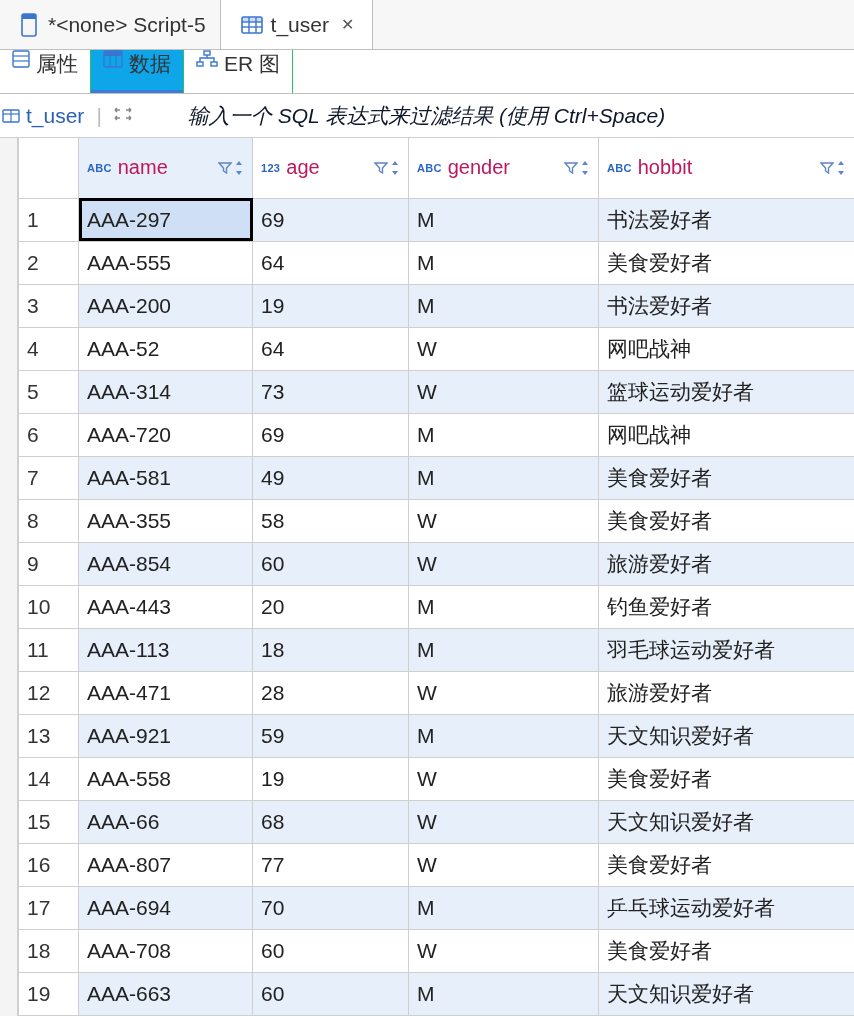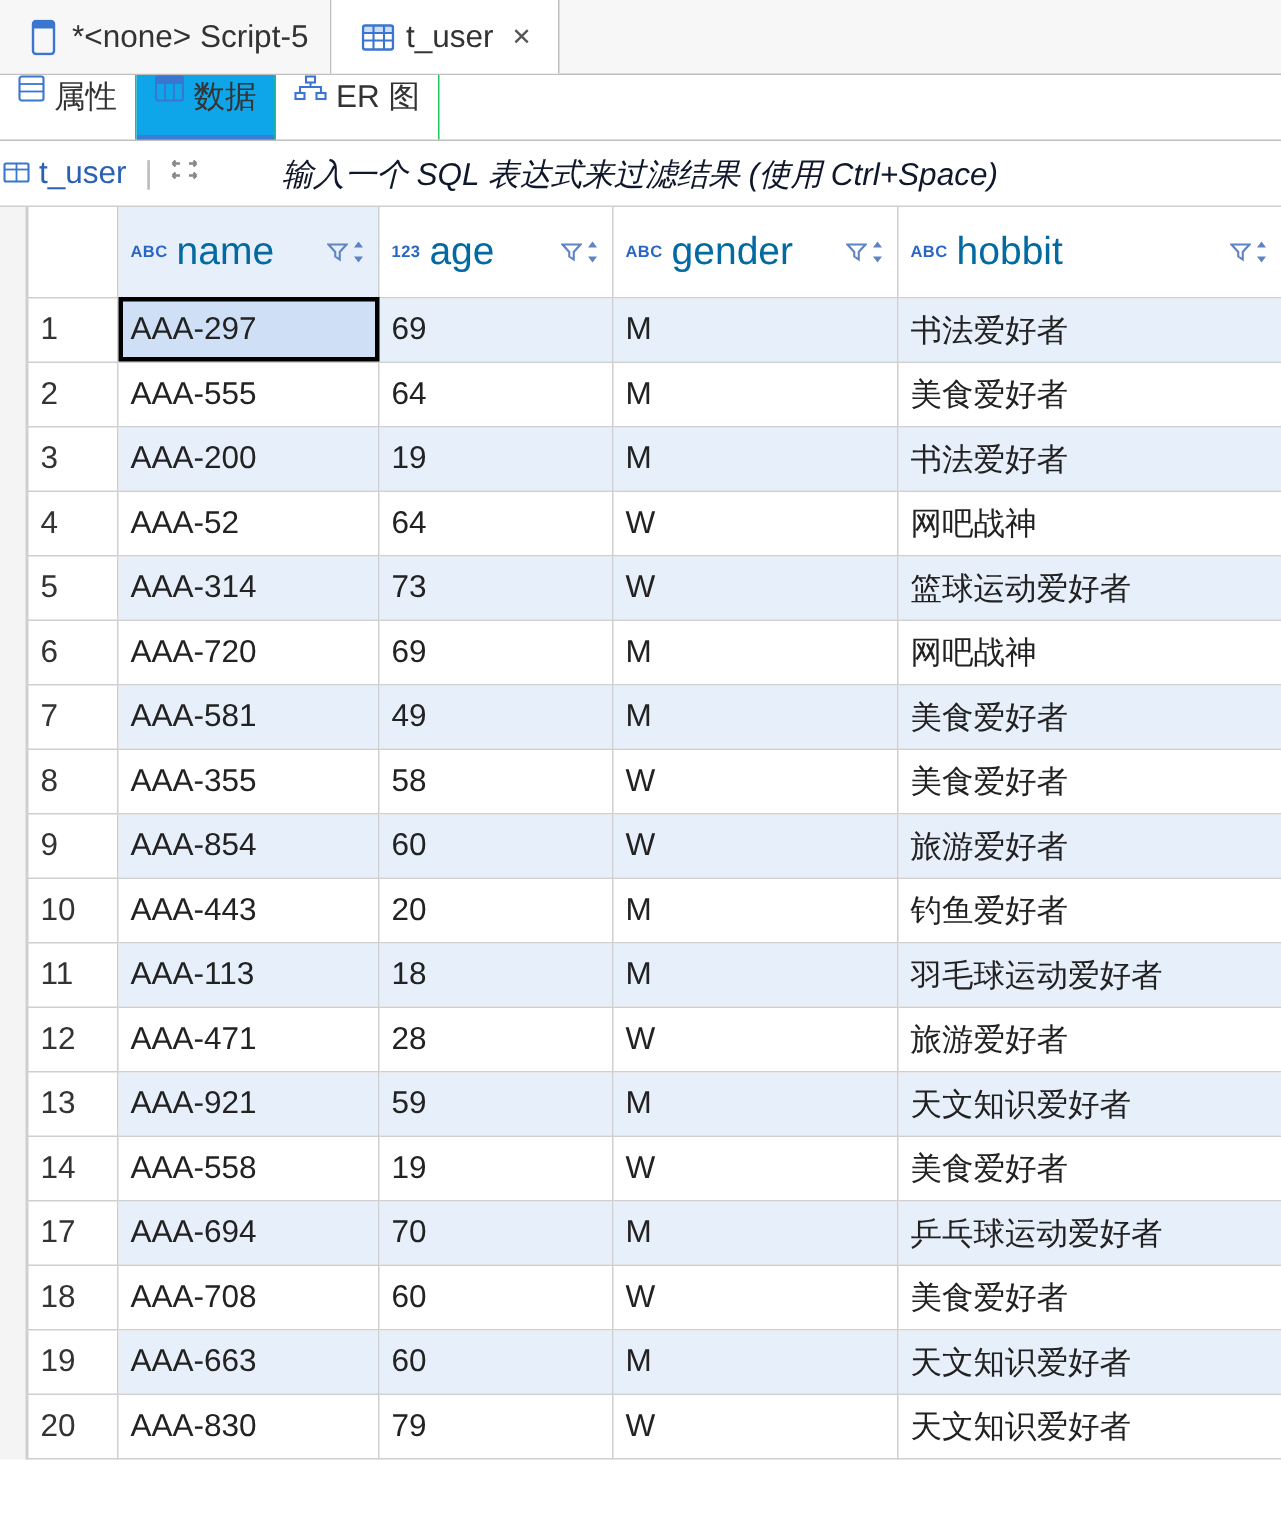--- a/index.html
+++ b/index.html
@@ -109,21 +109,21 @@
   .col-gender { width: 190px; }
   .col-hobbit { width: 256px; }
 
   .head-inner { display: flex; align-items: center; gap: 6px; height:100%; }
   .type-tag {
     font-size: 11px; font-weight: 700;
     color: #2a66c4;
     letter-spacing: 0.3px;
   }
   .type-tag.num { color: #2a66c4; }
-  .col-label { flex: 1; font-size: 26px; color: #0369a1; }
+  .col-label { flex: 1; font-size: 20px; color: #be185d; }
   .head-ctrls { display:flex; align-items:center; gap:2px; }
   .filter-icon svg, .sort-icon svg { display:block; }
 
   th.col-head.sel { background: #e7effa; }
 
   td.rownum {
     text-align: left;
     padding-left: 10px;
     color: #333;
     background: #ffffff;
@@ -413,20 +413,34 @@
             <td class="cell hobbit">天文知识爱好者</td>
           </tr>
           <tr>
             <td class="rownum">14</td>
             <td class="cell name">AAA-558</td>
             <td class="cell age">19</td>
             <td class="cell gender">W</td>
             <td class="cell hobbit">美食爱好者</td>
           </tr>
           <tr class="stripe">
+            <td class="rownum">15</td>
+            <td class="cell name">AAA-66</td>
+            <td class="cell age">68</td>
+            <td class="cell gender">W</td>
+            <td class="cell hobbit">天文知识爱好者</td>
+          </tr>
+          <tr>
+            <td class="rownum">16</td>
+            <td class="cell name">AAA-807</td>
+            <td class="cell age">77</td>
+            <td class="cell gender">W</td>
+            <td class="cell hobbit">美食爱好者</td>
+          </tr>
+          <tr class="stripe">
             <td class="rownum">17</td>
             <td class="cell name">AAA-694</td>
             <td class="cell age">70</td>
             <td class="cell gender">M</td>
             <td class="cell hobbit">乒乓球运动爱好者</td>
           </tr>
           <tr>
             <td class="rownum">18</td>
             <td class="cell name">AAA-708</td>
             <td class="cell age">60</td>

